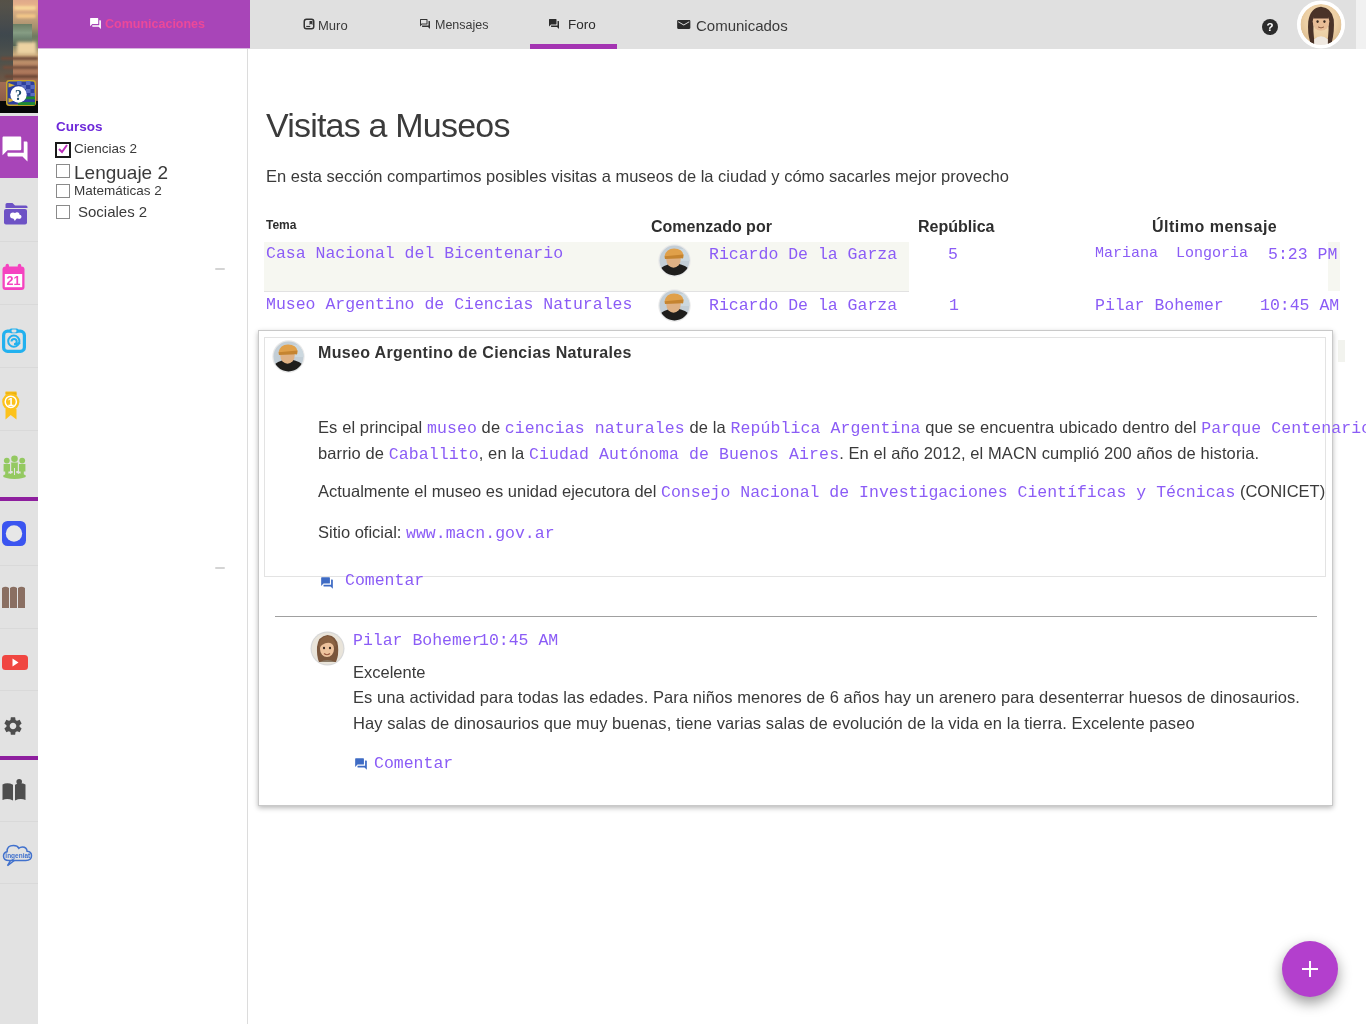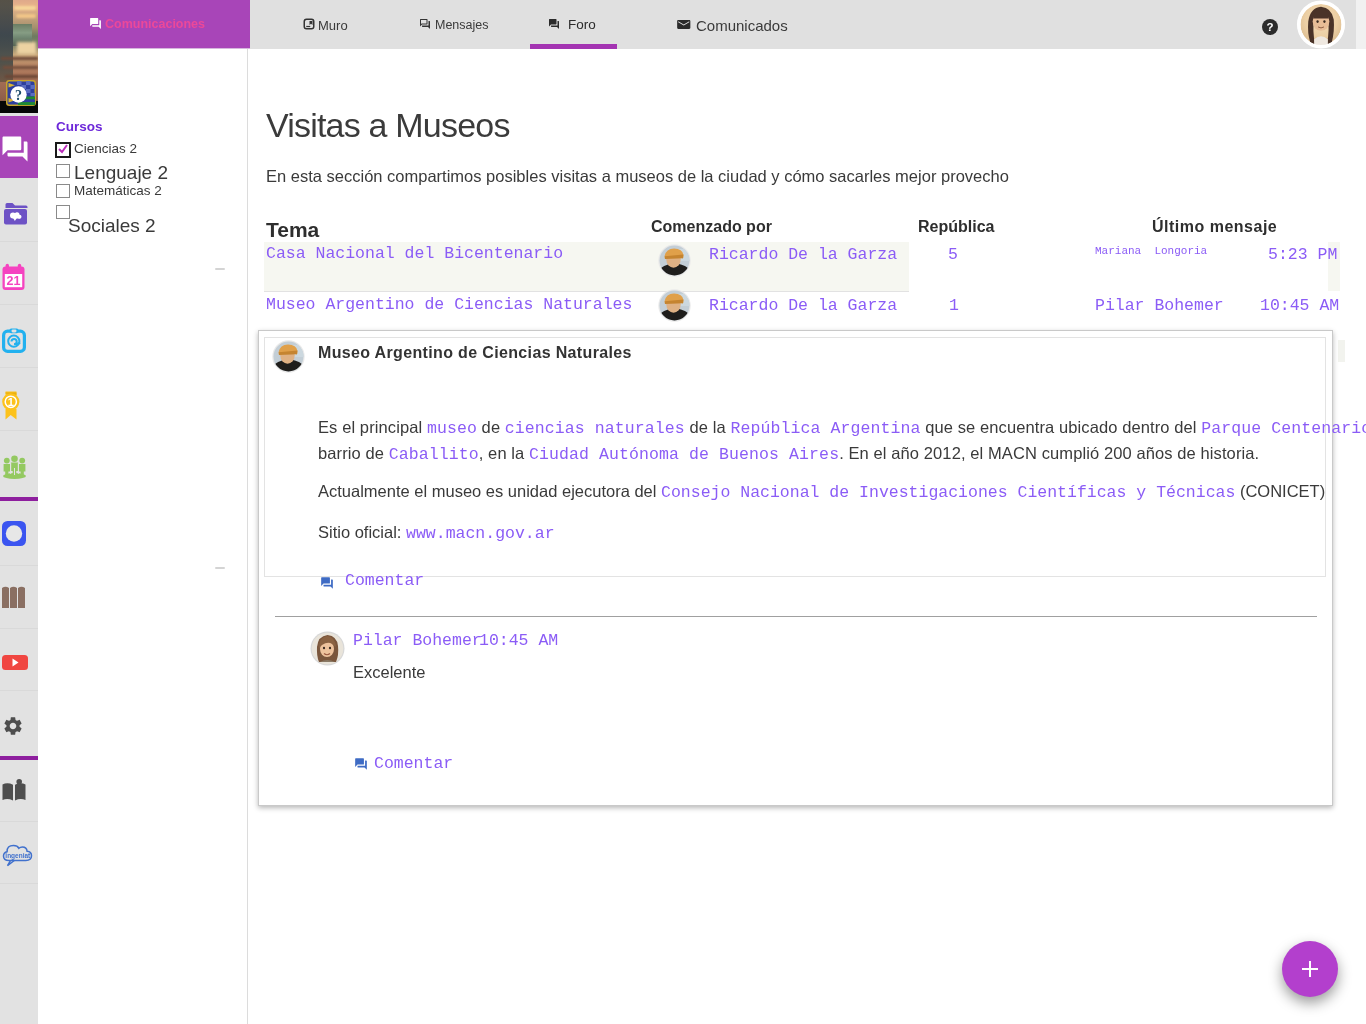--- a/index.html
+++ b/index.html
@@ -225,29 +225,29 @@
   <div class="abs" style="left:55px;top:142px;width:12px;height:12px;border:2px solid #1a1a1a;background:#fff;"></div>
   <svg class="abs" style="left:57px;top:143px;" width="12" height="12" viewBox="0 0 12 12">
       <path d="M2 6 L5 9 L10 2" stroke="#bb2dbb" stroke-width="2" fill="none"></path>
     </svg>
   <div class="abs dtx" style="left:74px;top:141px;font-size:13.5px;">Ciencias 2</div>
   <div class="abs" style="left:56px;top:164px;width:12px;height:12px;border:1.5px solid #8a8a8a;background:#fff;"></div>
   <div class="abs dtx" style="left:74px;top:162px;font-size:19px;">Lenguaje 2</div>
   <div class="abs" style="left:56px;top:184px;width:12px;height:12px;border:1.5px solid #8a8a8a;background:#fff;"></div>
   <div class="abs dtx" style="left:74px;top:182.5px;font-size:13.5px;">Matemáticas 2</div>
   <div class="abs" style="left:56px;top:205px;width:12px;height:12px;border:1.5px solid #8a8a8a;background:#fff;"></div>
-  <div class="abs dtx" style="left:68px;top:203px;font-size:19px;margin-top:12px;">Sociales 2</div>
+  <div class="abs dtx" style="left:78px;top:203px;font-size:15px;">Sociales 2</div>
 
   <div class="abs" style="left:215px;top:268px;width:10px;height:2px;background:#d4d4d4;border-radius:1px;"></div>
   <div class="abs" style="left:215px;top:567px;width:10px;height:2px;background:#d4d4d4;border-radius:1px;"></div>
 
   <div class="abs dtx" style="left:266px;top:167px;font-size:16.5px;">En esta sección compartimos posibles visitas a museos de la ciudad y cómo sacarles mejor provecho</div>
   <div class="abs" style="left:266px;top:106px;font-size:34px;letter-spacing:-0.8px;color:#3b3b3b;">Visitas a Museos</div>
 
-  <div class="abs" style="left:266px;top:218px;font-size:21px;font-weight:bold;color:#2e2e2e;">Tema</div>
+  <div class="abs" style="left:266px;top:218px;font-size:12px;font-weight:bold;color:#2e2e2e;">Tema</div>
   <div class="abs" style="left:651px;top:218px;font-size:16px;font-weight:bold;color:#2e2e2e;">Comenzado por</div>
   <div class="abs" style="left:918px;top:218px;font-size:16px;font-weight:bold;color:#2e2e2e;">República</div>
   <div class="abs" style="left:1152px;top:218px;font-size:16px;font-weight:bold;letter-spacing:0.5px;color:#2e2e2e;">Último mensaje</div>
 
   <div class="abs" style="left:264px;top:242px;width:645px;height:49px;background:#f6f7f1;border-bottom:1px solid #e2e2e2;"></div>
   <div class="abs" style="left:1328px;top:242px;width:12px;height:49px;background:#f6f7f1;"></div>
   <div class="abs lnk" style="left:266px;top:244px;font-size:16.5px;">Casa Nacional del Bicentenario</div>
   <svg class="abs" style="left:658px;top:244px;" width="33" height="33" viewBox="0 0 33 33">
     <defs>
         <clipPath id="ac0">
@@ -259,21 +259,21 @@
     <g clip-path="url(#ac0)">
       <rect x="20" y="5" width="13" height="12" fill="#ccd8df"></rect>
       <path d="M3 24 Q9 19.5 16.5 19.5 Q24 19.5 30 24 L33 33 L0 33 Z" fill="#1f1e1c"></path>
       <ellipse cx="15.5" cy="15.5" rx="7.2" ry="8.2" fill="#dfb184"></ellipse>
       <path d="M6.5 12.5 Q8 4.5 16 4.5 Q24.5 4.5 25.5 11 L25 14.5 Q16 9.5 7 15 Z" fill="#e0a04a"></path>
       <path d="M6.8 12.2 L25.4 10.6 L25.1 14.3 L7 14.9Z" fill="#c58430"></path>
     </g>
   </svg>
   <div class="abs lnk" style="left:709px;top:245px;font-size:16.5px;">Ricardo De la Garza</div>
   <div class="abs lnk" style="left:948px;top:245px;font-size:16.5px;">5</div>
-  <div class="abs lnk" style="left:1095px;top:245px;font-size:11px;">Mariana&nbsp; Longoria</div>
+  <div class="abs lnk" style="left:1095px;top:245px;font-size:15px;">Mariana&nbsp; Longoria</div>
   <div class="abs lnk" style="left:1268px;top:245px;font-size:16.5px;">5:23 PM</div>
 
   <div class="abs lnk" style="left:266px;top:295px;font-size:16.5px;">Museo Argentino de Ciencias Naturales</div>
   <svg class="abs" style="left:658px;top:289px;" width="33" height="33" viewBox="0 0 33 33">
     <defs>
         <clipPath id="ac1">
           <circle cx="16.5" cy="16.5" r="15"></circle>
         </clipPath>
       </defs>
     <circle cx="16.5" cy="16.5" r="16.2" fill="#e9e9e9"></circle>
@@ -332,20 +332,21 @@
     <ellipse cx="17" cy="18" rx="7" ry="8" fill="#edc29c"></ellipse>
     <path d="M17.5 5 Q25 6 26 16 L22 13 Q18 10 12 14 L9 17 Q9 6 17.5 5Z" fill="#8a6242"></path>
     <ellipse cx="14" cy="17" rx="1.1" ry="1.3" fill="#3a2a20"></ellipse>
     <ellipse cx="20" cy="17" rx="1.1" ry="1.3" fill="#3a2a20"></ellipse>
     <path d="M14 22.5 Q17 25 20 22.5" stroke="#9a5a40" stroke-width="1.2" fill="none"></path>
     <path d="M10 31 Q17 27 25 31 Z" fill="#8a7a66"></path>
   </svg>
   <div class="abs lnk" style="left:353px;top:631px;font-size:16.5px;">Pilar Bohemer</div>
   <div class="abs lnk" style="left:479px;top:631px;font-size:16.5px;">10:45 AM</div>
   <div class="abs dtx" style="left:353px;top:663px;font-size:16.5px;">Excelente</div>
+  <div class="abs dtx" style="left:353px;top:685px;font-size:16.5px;line-height:25.5px;letter-spacing:0.07px;white-space:nowrap;">Es una actividad para todas las edades. Para niños menores de 6 años hay un arenero para desenterrar huesos de dinosaurios.<br>Hay salas de dinosaurios que muy buenas, tiene varias salas de evolución de la vida en la tierra. Excelente paseo</div>
 
   <svg class="abs" style="left:354px;top:757px;" width="14" height="14" viewBox="0 0 24 24" fill="#3e6bc4">
     <path d="M21 6h-2v9H6v2c0 .55.45 1 1 1h11l4 4V7c0-.55-.45-1-1-1zm-4 6V3c0-.55-.45-1-1-1H3c-.55 0-1 .45-1 1v14l4-4h10c.55 0 1-.45 1-1z"></path>
   </svg>
   <div class="abs lnk" style="left:374px;top:754px;font-size:16.5px;">Comentar</div>
 
   <div class="abs" style="left:1282px;top:941px;width:56px;height:56px;border-radius:50%;background:#b33fcd;box-shadow:0 6px 14px rgba(0,0,0,0.4);"></div>
   <div class="abs" style="left:1302px;top:961px;width:16px;height:16px;">
     <div class="abs" style="left:6.75px;top:0px;width:2.5px;height:16px;background:#fff;"></div>
     <div class="abs" style="left:0px;top:6.75px;width:16px;height:2.5px;background:#fff;"></div>

